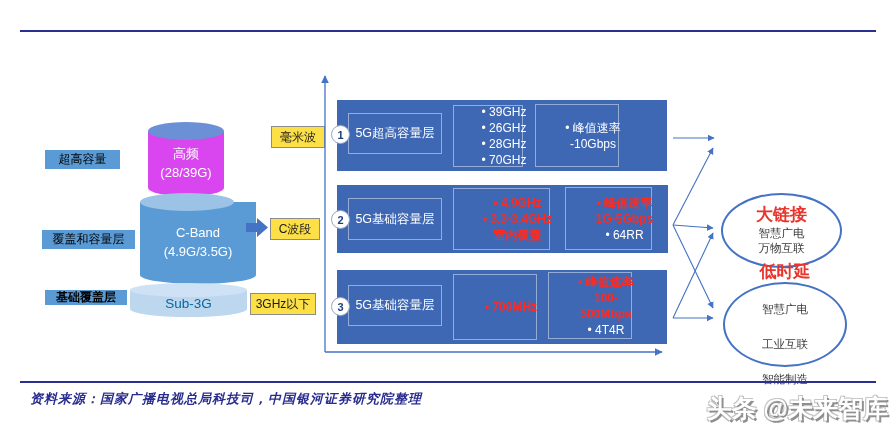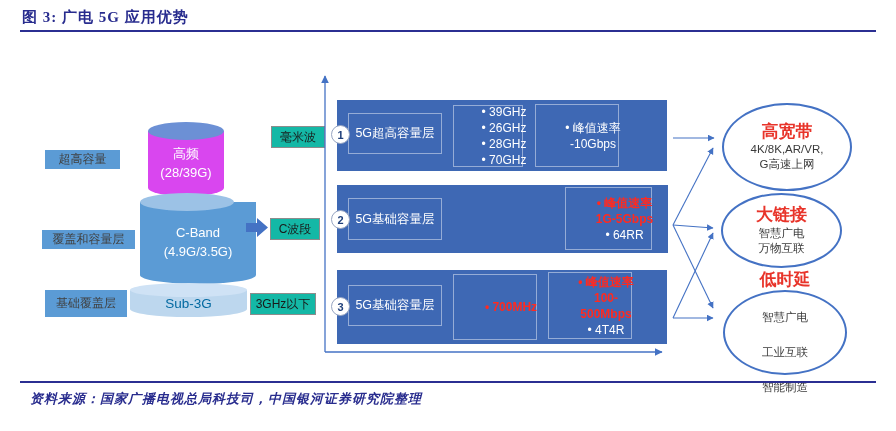--- a/index.html
+++ b/index.html
@@ -8,30 +8,30 @@
   .title{position:absolute;left:22px;top:8px;font-family:"Liberation Serif","DejaVu Serif",serif;
          font-weight:bold;font-size:15px;color:#282c8e;letter-spacing:1px;}
   .rule{position:absolute;left:20px;width:856px;height:2px;background:#2b2f92;}
   .rule-top{top:30px;}
   .rule-bottom{top:381px;}
   .source{position:absolute;left:30px;top:390px;font-family:"Liberation Serif","DejaVu Serif",serif;
           font-style:italic;font-weight:bold;font-size:13px;color:#282c8e;letter-spacing:1px;}
   .watermark{position:absolute;right:8px;top:392px;font-size:25px;font-weight:bold;color:#ffffff;
              text-shadow:2px 2px 0 #8f8f8f,-1px -1px 0 #c8c8c8,1px -1px 0 #bdbdbd,-1px 1px 0 #bdbdbd;}
   
-  .side-label{position:absolute;background:#5b9bd5;color:#404040;font-size:12px;
+  .side-label{position:absolute;background:#5b9bd5;color:#000000;font-size:12px;
               display:flex;align-items:center;justify-content:center;white-space:nowrap;}
   
   .cyl-top{position:absolute;border-radius:50%;}
   .cyl-body{position:absolute;display:flex;flex-direction:column;align-items:center;
             justify-content:center;text-align:center;}
   .cyl-text{color:#fff;font-size:13px;line-height:1.45;}
   .cyl-text-dark{color:#0369a1;font-size:13.5px;}
   
-  .band-label{position:absolute;background:#14b8a6;border:1px solid #8c8c8c;color:#1a1a1a;
+  .band-label{position:absolute;background:#fde047;border:1px solid #8c8c8c;color:#1a1a1a;
               font-size:12px;display:flex;align-items:center;justify-content:center;white-space:nowrap;}
   
   .layer-box{position:absolute;background:#3e68b4;}
   .inner{position:absolute;border:1px solid rgba(255,255,255,0.45);box-sizing:border-box;
          display:flex;flex-direction:column;align-items:center;justify-content:center;text-align:center;}
   .layer-title{color:#fff;font-size:12.5px;text-align:right;}
   .bline{font-size:12px;line-height:16px;color:#fff;white-space:nowrap;margin-left:32px;}
   .bline.bullet::before{content:"•  ";}
   .red{color:#ff2a20;font-weight:bold;}
   .num-circle{position:absolute;width:17px;height:17px;border-radius:50%;background:#fff;
@@ -42,26 +42,25 @@
            display:flex;flex-direction:column;align-items:center;justify-content:center;text-align:center;}
   .etitle{color:#e8342a;font-weight:bold;font-size:17px;line-height:1.2;}
   .eline{color:#3a3a3a;font-size:11.5px;line-height:1.3;}
   svg.overlay{position:absolute;left:0;top:0;pointer-events:none;}
 </style>
 </head>
 <body>
 
 <div class="stage">
 
-  <div class="title">图 3: 广电 5G 应用优势</div>
   <div class="rule rule-top"></div>
 
   <div class="side-label" style="left:45px;top:150px;width:75px;height:19px;">超高容量</div>
   <div class="side-label" style="left:42px;top:230px;width:93px;height:19px;">覆盖和容量层</div>
-  <div class="side-label" style="left:45px;top:290px;width:82px;height:27px;">基础覆盖层</div>
+  <div class="side-label" style="left:45px;top:290px;width:82px;height:15px;font-weight:bold;">基础覆盖层</div>
 
   <div>
     <div class="cyl-body" style="left:148px;top:131px;width:76px;height:65px;background:#d946ef;border-radius:0 0 50% 50%/0 0 8px 8px;">
       <div class="cyl-text">高频</div>
       <div class="cyl-text">(28/39G)</div>
     </div>
     <div class="cyl-top" style="left:148px;top:122px;width:76px;height:18px;background:#6c90d5;"></div>
   </div>
   <div>
     <div class="cyl-body" style="left:140px;top:202px;width:116px;height:82px;background:#5b9bd5;border-radius:0 0 50% 50%/0 0 9px 9px;">
@@ -95,20 +94,25 @@
       <div class="bline bullet">峰值速率</div>
       <div class="bline">-10Gbps</div>
     </div>
   </div>
   <div class="num-circle" style="left:331px;top:125px;">1</div>
 
   <div class="layer-box" style="left:337px;top:185px;width:331px;height:68px;">
     <div class="inner" style="left:11px;top:13px;width:94px;height:42px;">
       <div class="layer-title">5G基础容量层</div>
     </div>
+    <div class="inner" style="left:116px;top:3px;width:97px;height:62px;">
+      <div class="bline bullet red">4.9GHz</div>
+      <div class="bline bullet red">3.3-3.4GHz</div>
+      <div class="bline red">室内覆盖</div>
+    </div>
     <div class="inner" style="left:228px;top:2px;width:87px;height:63px;">
       <div class="bline bullet red">峰值速率</div>
       <div class="bline red">1G-5Gbps</div>
       <div class="bline bullet">64RR</div>
     </div>
   </div>
   <div class="num-circle" style="left:331px;top:210px;">2</div>
 
   <div class="layer-box" style="left:337px;top:270px;width:330px;height:74px;">
     <div class="inner" style="left:11px;top:15px;width:94px;height:41px;">
@@ -119,31 +123,26 @@
     </div>
     <div class="inner" style="left:211px;top:2px;width:84px;height:67px;">
       <div class="bline bullet red">峰值速率</div>
       <div class="bline red">100-</div>
       <div class="bline red">500Mbps</div>
       <div class="bline bullet">4T4R</div>
     </div>
   </div>
   <div class="num-circle" style="left:331px;top:297px;">3</div>
 
-  <div class="ellipse" style="left:722px;top:103px;width:126px;height:84px;">
-    <div class="etitle">高宽带</div>
-    <div class="eline">4K/8K,AR/VR,</div>
-    <div class="eline">G高速上网</div>
-  </div>
   <div class="ellipse" style="left:721px;top:193px;width:117px;height:71px;">
     <div class="etitle">大链接</div>
     <div class="eline">智慧广电</div>
     <div class="eline">万物互联</div>
   </div>
-  <div class="ellipse" style="left:723px;top:290px;width:120px;height:81px;gap:20px;">
+  <div class="ellipse" style="left:723px;top:282px;width:120px;height:81px;gap:20px;">
     <div class="etitle">低时延</div>
     <div class="eline">智慧广电</div>
     <div class="eline">工业互联</div>
     <div class="eline">智能制造</div>
   </div>
 
   <svg class="overlay" width="896" height="431" viewBox="0 0 896 431">
     <defs>
       <marker id="ah" markerWidth="7" markerHeight="7" refX="5.5" refY="3" orient="auto">
         <path d="M0,0 L6,3 L0,6 Z" fill="#4472c4"></path>
@@ -158,14 +157,15 @@
     <line x1="673" y1="138" x2="714" y2="138" stroke="#4472c4" stroke-width="1.1" marker-end="url(#ah)"></line>
     <line x1="673" y1="225" x2="713" y2="148" stroke="#4472c4" stroke-width="1.1" marker-end="url(#ah)"></line>
     <line x1="673" y1="225" x2="713" y2="228" stroke="#4472c4" stroke-width="1.1" marker-end="url(#ah)"></line>
     <line x1="673" y1="225" x2="713" y2="308" stroke="#4472c4" stroke-width="1.1" marker-end="url(#ah)"></line>
     <line x1="673" y1="318" x2="713" y2="233" stroke="#4472c4" stroke-width="1.1" marker-end="url(#ah)"></line>
     <line x1="673" y1="318" x2="713" y2="318" stroke="#4472c4" stroke-width="1.1" marker-end="url(#ah)"></line>
   </svg>
 
   <div class="rule rule-bottom"></div>
   <div class="source">资料来源：国家广播电视总局科技司，中国银河证券研究院整理</div>
+  <div class="watermark">头条 @未来智库</div>
 
 </div>
 
 </body></html>

